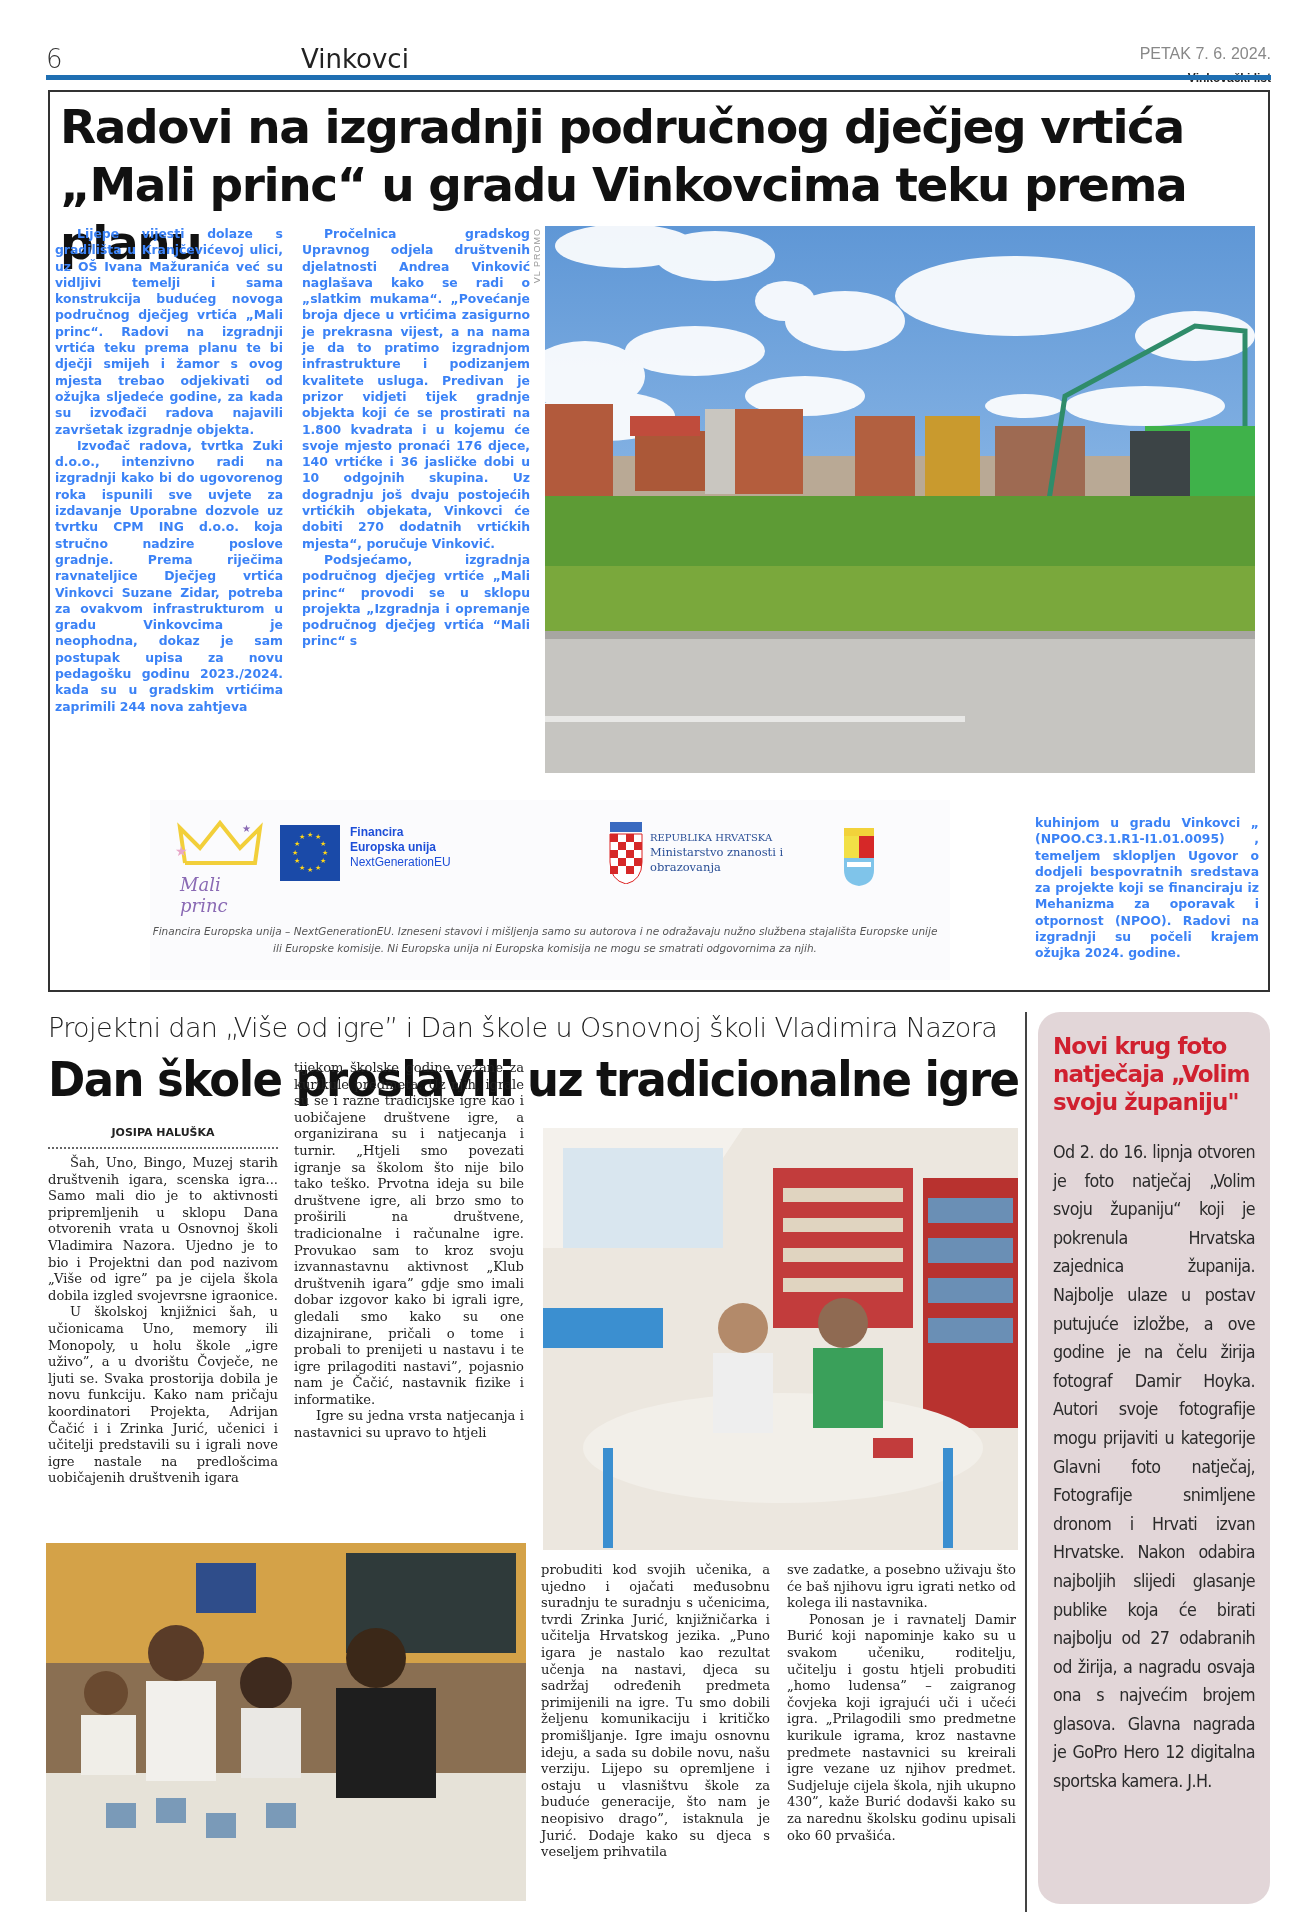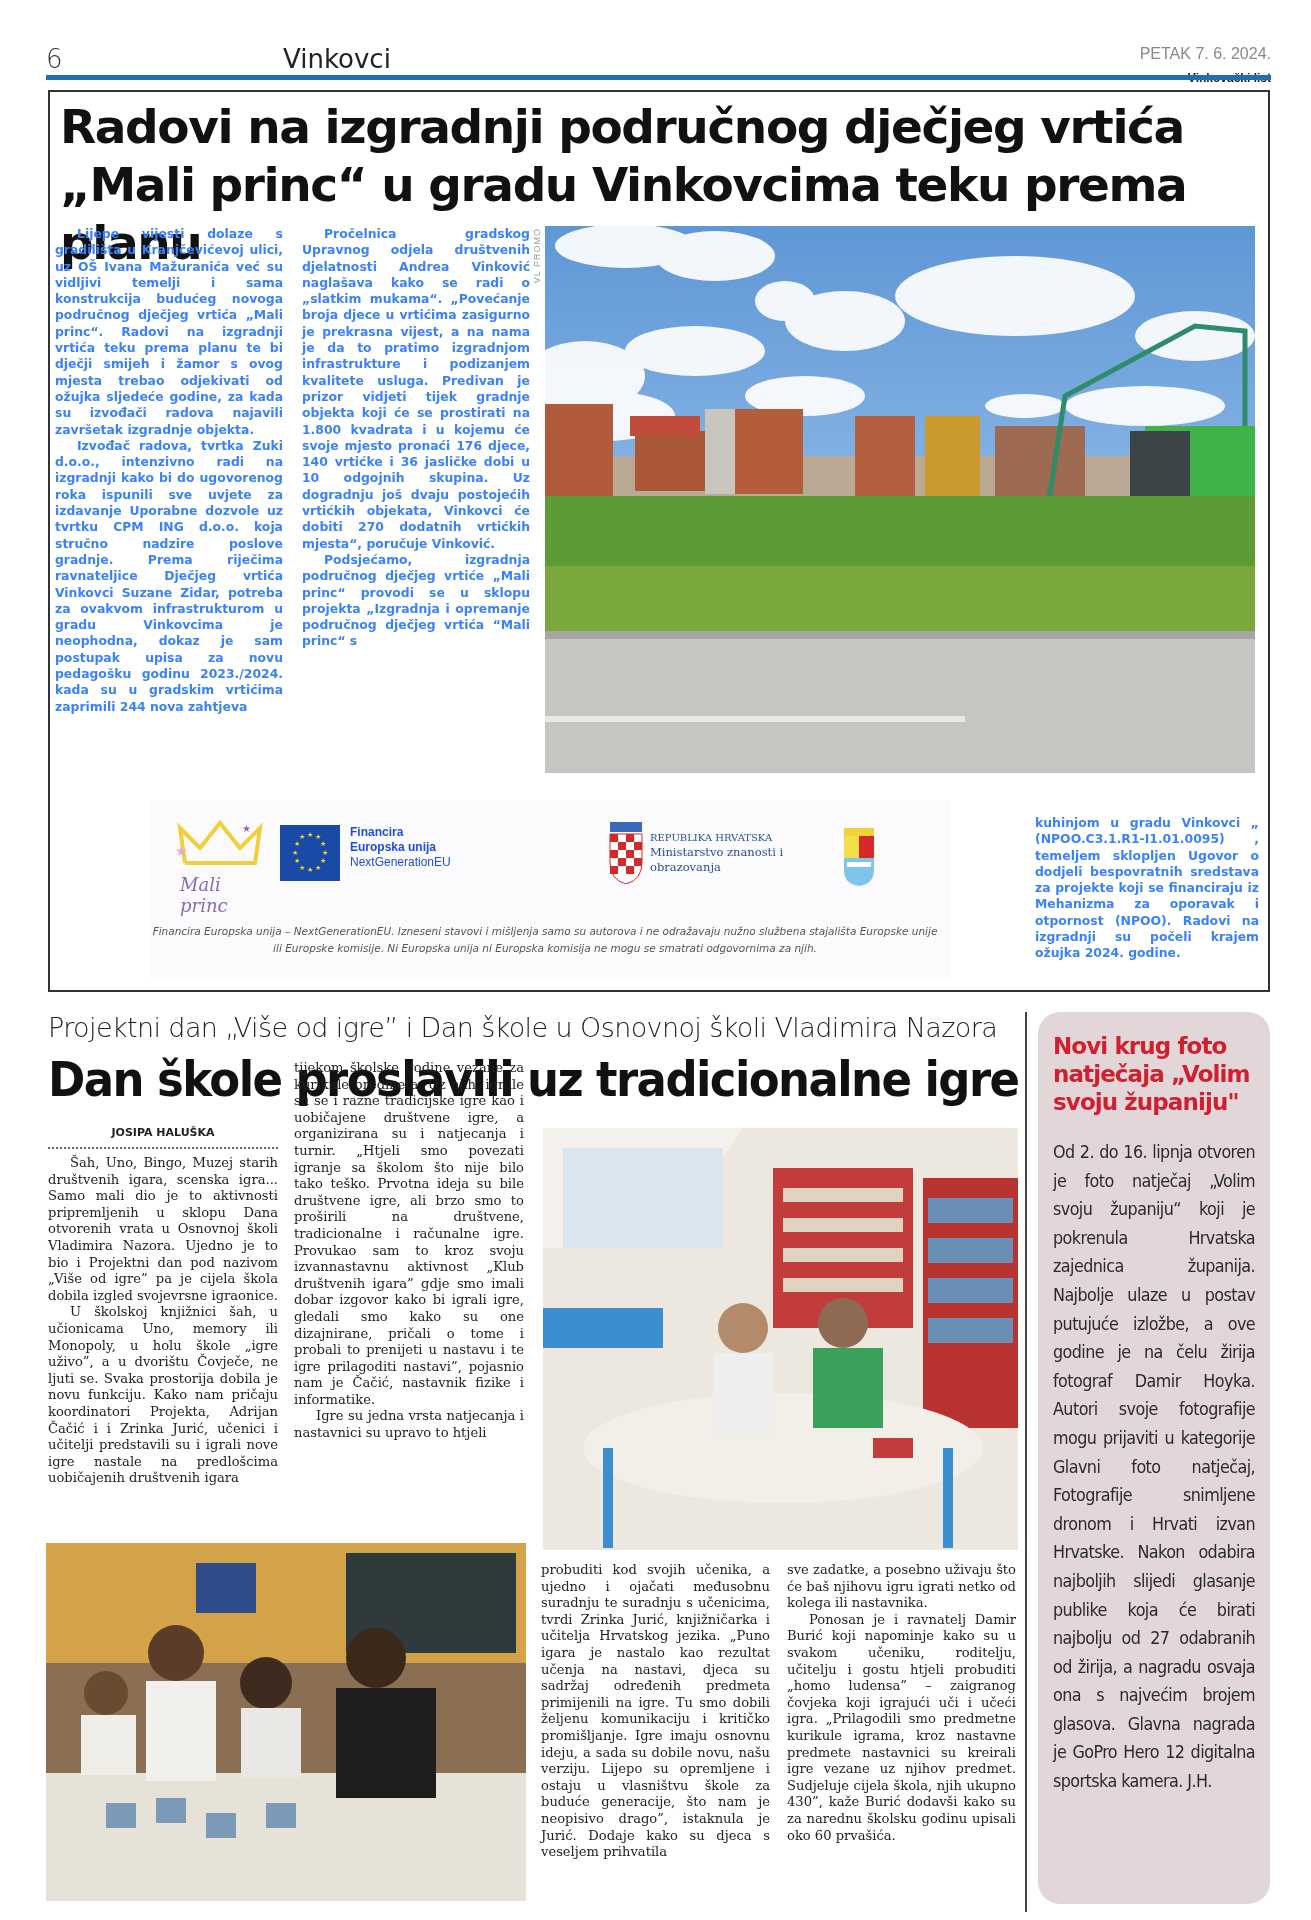--- a/index.html
+++ b/index.html
@@ -1,21 +1,21 @@
 <!DOCTYPE html>
 <html><head>
 <meta charset="utf-8">
 <style>
   * { box-sizing: border-box; margin: 0; padding: 0; }
   body { width: 1311px; height: 1920px; background: #ffffff; position: relative; overflow: hidden; font-family: "Liberation Sans", sans-serif; color: #1e1e1e; }
   .abs { position: absolute; }
 
   
   .page-num { left: 46px; top: 44px; font-size: 26px; color: #333; font-family: "DejaVu Sans", sans-serif; font-weight: 300; }
-  .section { left: 283px; top: 44px; font-size: 26px; color: #222; font-family: "DejaVu Sans", sans-serif; }
+  .section { left: 301px; top: 44px; font-size: 26px; color: #222; font-family: "DejaVu Sans", sans-serif; }
   .date { right: 40px; top: 45px; font-size: 16px; color: #888; text-align: right; }
   .paper { right: 40px; top: 71px; font-size: 12px; color: #222; text-align: right; font-weight: bold; }
   .rule { left: 46px; top: 75px; width: 1225px; height: 5px; background: #1f6fb2; }
 
   
   .box1 { left: 48px; top: 90px; width: 1222px; height: 902px; border: 2px solid #333; }
   .h1 { left: 60px; top: 98px; width: 1200px; font-family: "DejaVu Sans", sans-serif; font-weight: bold; font-size: 47px; line-height: 58px; letter-spacing: -1.4px; color: #111; }
   .col { font-family: "DejaVu Sans", sans-serif; font-weight: bold; font-size: 12.4px; line-height: 16.3px; color: #3b82f6; text-align: justify; }
   .col p { text-indent: 22px; }
   .col1 { left: 55px; top: 226px; width: 228px; }

